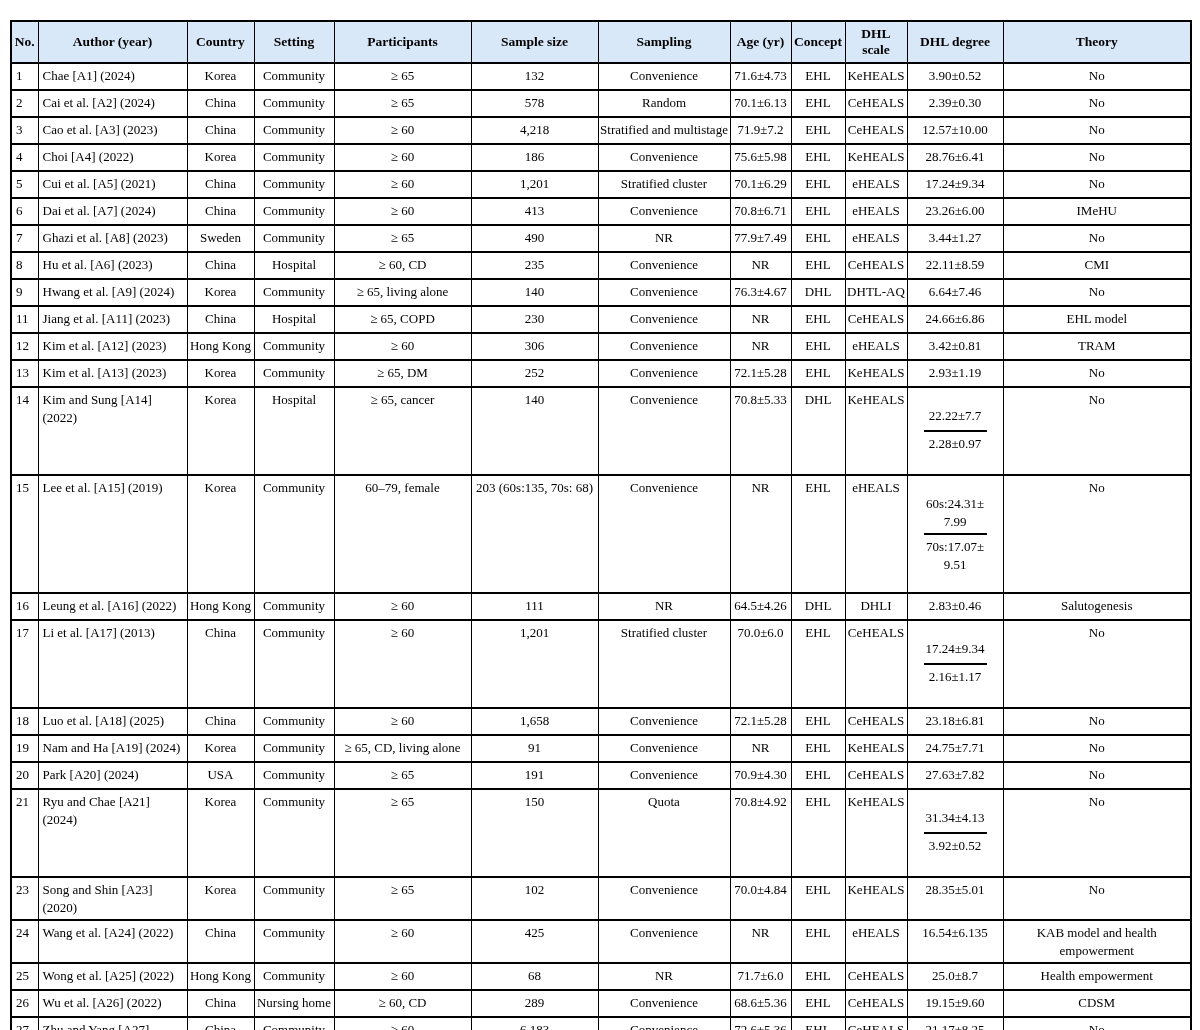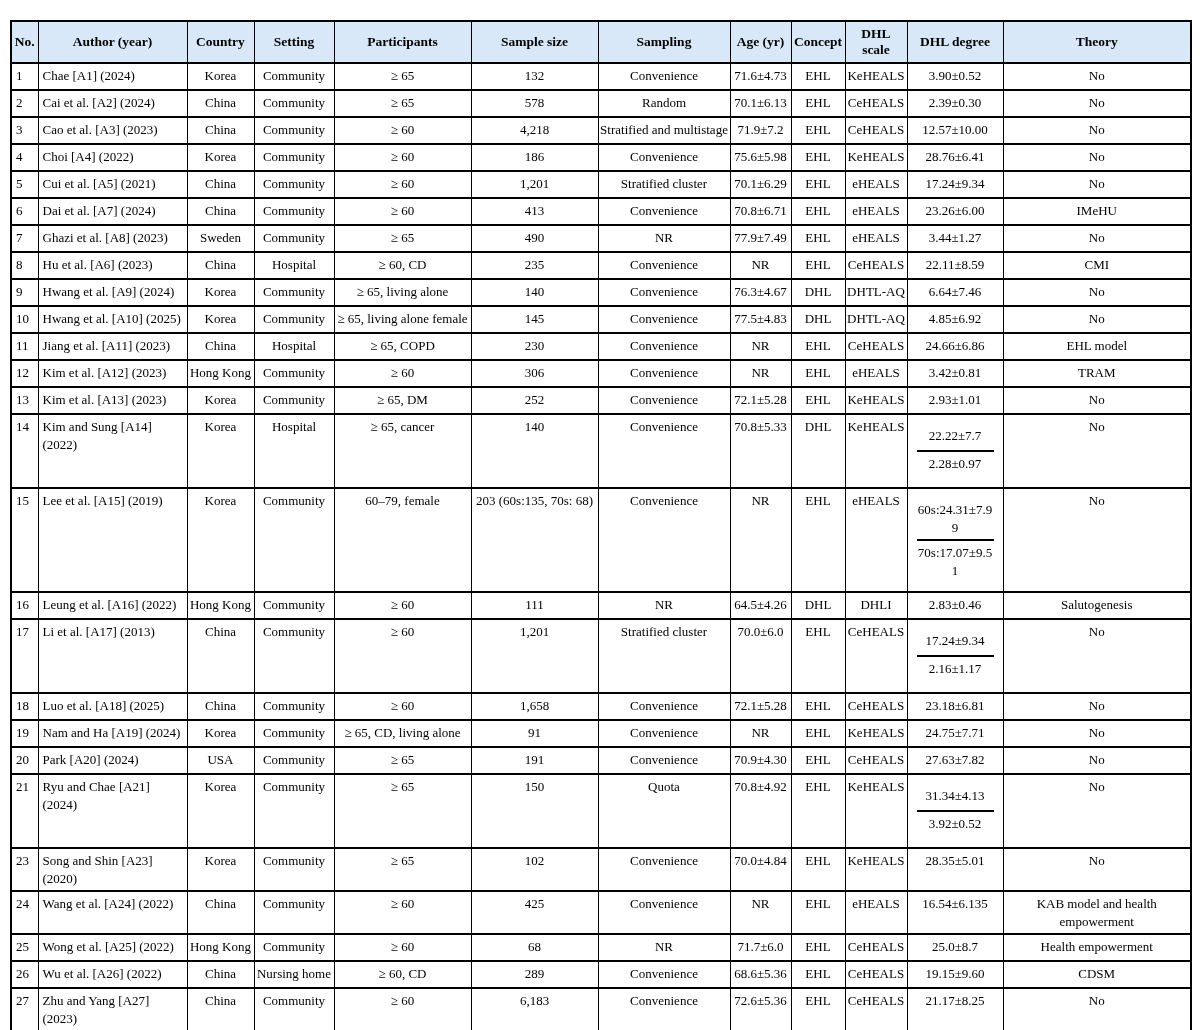--- a/index.html
+++ b/index.html
@@ -24,21 +24,21 @@
     text-align:center;vertical-align:middle;
     height:36px;padding:2px 2px;
   }
   td{
     font-size:13px;line-height:17.5px;
     vertical-align:top;text-align:center;
     padding:3px 1px;height:19px;
     word-wrap:break-word;
   }
   td.col-no,td.col-author{text-align:left;padding-left:4px;padding-right:2px;}
-  td.split{padding:9px;}
+  td.split{padding:16px;}
   td.split .sub{padding:3px 1px;min-height:20px;}
   td.split .sub.first{border-bottom:2px solid #000;}
 </style>
 </head>
 <body>
 
 <div class="table-wrap">
   <table>
     <colgroup>
       <col style="width:27px">
@@ -191,34 +191,20 @@
           <td class="col-participants">≥ 65, living alone</td>
           <td class="col-sample-size">140</td>
           <td class="col-sampling">Convenience</td>
           <td class="col-age">76.3±4.67</td>
           <td class="col-concept">DHL</td>
           <td class="col-dhl-scale">DHTL-AQ</td>
           <td class="col-dhl-degree">6.64±7.46</td>
           <td class="col-theory">No</td>
         </tr>
         <tr>
-          <td class="col-no">10</td>
-          <td class="col-author">Hwang et al. [A10] (2025)</td>
-          <td class="col-country">Korea</td>
-          <td class="col-setting">Community</td>
-          <td class="col-participants">≥ 65, living alone female</td>
-          <td class="col-sample-size">145</td>
-          <td class="col-sampling">Convenience</td>
-          <td class="col-age">77.5±4.83</td>
-          <td class="col-concept">DHL</td>
-          <td class="col-dhl-scale">DHTL-AQ</td>
-          <td class="col-dhl-degree">4.85±6.92</td>
-          <td class="col-theory">No</td>
-        </tr>
-        <tr>
           <td class="col-no">11</td>
           <td class="col-author">Jiang et al. [A11] (2023)</td>
           <td class="col-country">China</td>
           <td class="col-setting">Hospital</td>
           <td class="col-participants">≥ 65, COPD</td>
           <td class="col-sample-size">230</td>
           <td class="col-sampling">Convenience</td>
           <td class="col-age">NR</td>
           <td class="col-concept">EHL</td>
           <td class="col-dhl-scale">CeHEALS</td>
@@ -243,21 +229,21 @@
           <td class="col-no">13</td>
           <td class="col-author">Kim et al. [A13] (2023)</td>
           <td class="col-country">Korea</td>
           <td class="col-setting">Community</td>
           <td class="col-participants">≥ 65, DM</td>
           <td class="col-sample-size">252</td>
           <td class="col-sampling">Convenience</td>
           <td class="col-age">72.1±5.28</td>
           <td class="col-concept">EHL</td>
           <td class="col-dhl-scale">KeHEALS</td>
-          <td class="col-dhl-degree">2.93±1.01</td>
+          <td class="col-dhl-degree">2.93±1.19</td>
           <td class="col-theory">No</td>
         </tr>
         <tr>
           <td class="col-no">14</td>
           <td class="col-author">Kim and Sung [A14] (2022)</td>
           <td class="col-country">Korea</td>
           <td class="col-setting">Hospital</td>
           <td class="col-participants">≥ 65, cancer</td>
           <td class="col-sample-size">140</td>
           <td class="col-sampling">Convenience</td>

